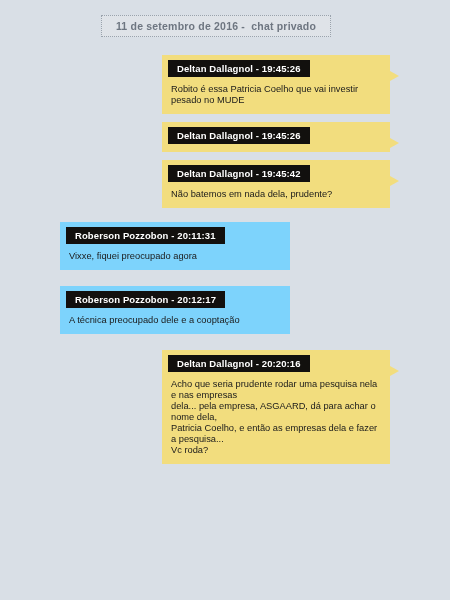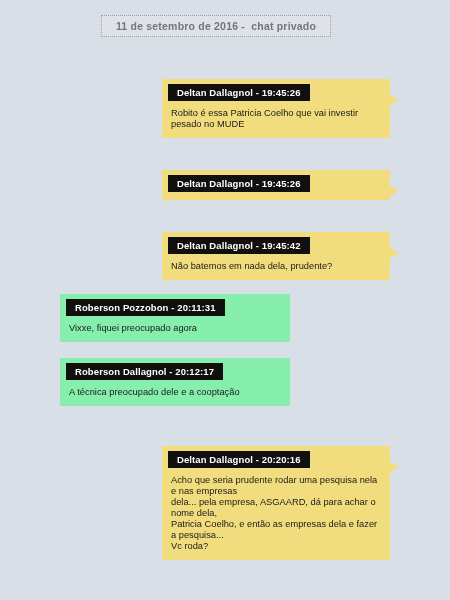--- a/index.html
+++ b/index.html
@@ -45,30 +45,29 @@
     width: 100%;
     box-sizing: border-box;
   }
   .msg-row.left {
     justify-content: flex-start;
     padding-left: 44px;
   }
   .msg-row.right {
     justify-content: flex-end;
     padding-right: 26px;
-    margin-top: 24px;
   }
   .bubble {
     position: relative;
     box-sizing: border-box;
     max-width: 232px;
     padding: 0 0 8px 0;
   }
   .bubble.white {
-    background: #86efac;
+    background: #7dd3fc;
     width: 230px;
   }
   .bubble.yellow {
     background: #f2dd7e;
     width: 228px;
   }
   
   .bubble.yellow .tail {
     position: absolute;
     right: -9px;
@@ -123,21 +122,21 @@
       <div class="msg-row right">
         <div class="bubble yellow"><div class="tail"></div><div class="name-bar">Deltan Dallagnol - 19:45:42</div><div class="msg-text">Não batemos em nada dela, prudente?</div></div>
       </div>
       <div style="height: 14px;"></div>
       <div class="msg-row left">
         <div class="bubble white"><div class="name-bar">Roberson Pozzobon - 20:11:31</div><div class="msg-text">Vixxe, fiquei preocupado agora</div></div>
       </div>
       <div style="height: 8px;"></div>
       <div style="height: 8px;"></div>
       <div class="msg-row left">
-        <div class="bubble white"><div class="name-bar">Roberson Dallagnol - 20:12:17</div><div class="msg-text">A técnica preocupado dele e a cooptação</div></div>
+        <div class="bubble white"><div class="name-bar">Roberson Pozzobon - 20:12:17</div><div class="msg-text">A técnica preocupado dele e a cooptação</div></div>
       </div>
       <div style="height: 16px;"></div>
       <div class="msg-row right">
         <div class="bubble yellow"><div class="tail"></div><div class="name-bar">Deltan Dallagnol - 20:20:16</div><div class="msg-text">Acho que seria prudente rodar uma pesquisa nela e nas empresas
 dela... pela empresa, ASGAARD, dá para achar o nome dela,
 Patricia Coelho, e então as empresas dela e fazer a pesquisa...
 Vc roda?</div></div>
       </div>
       <div style="height: 8px;"></div>
     </div>

